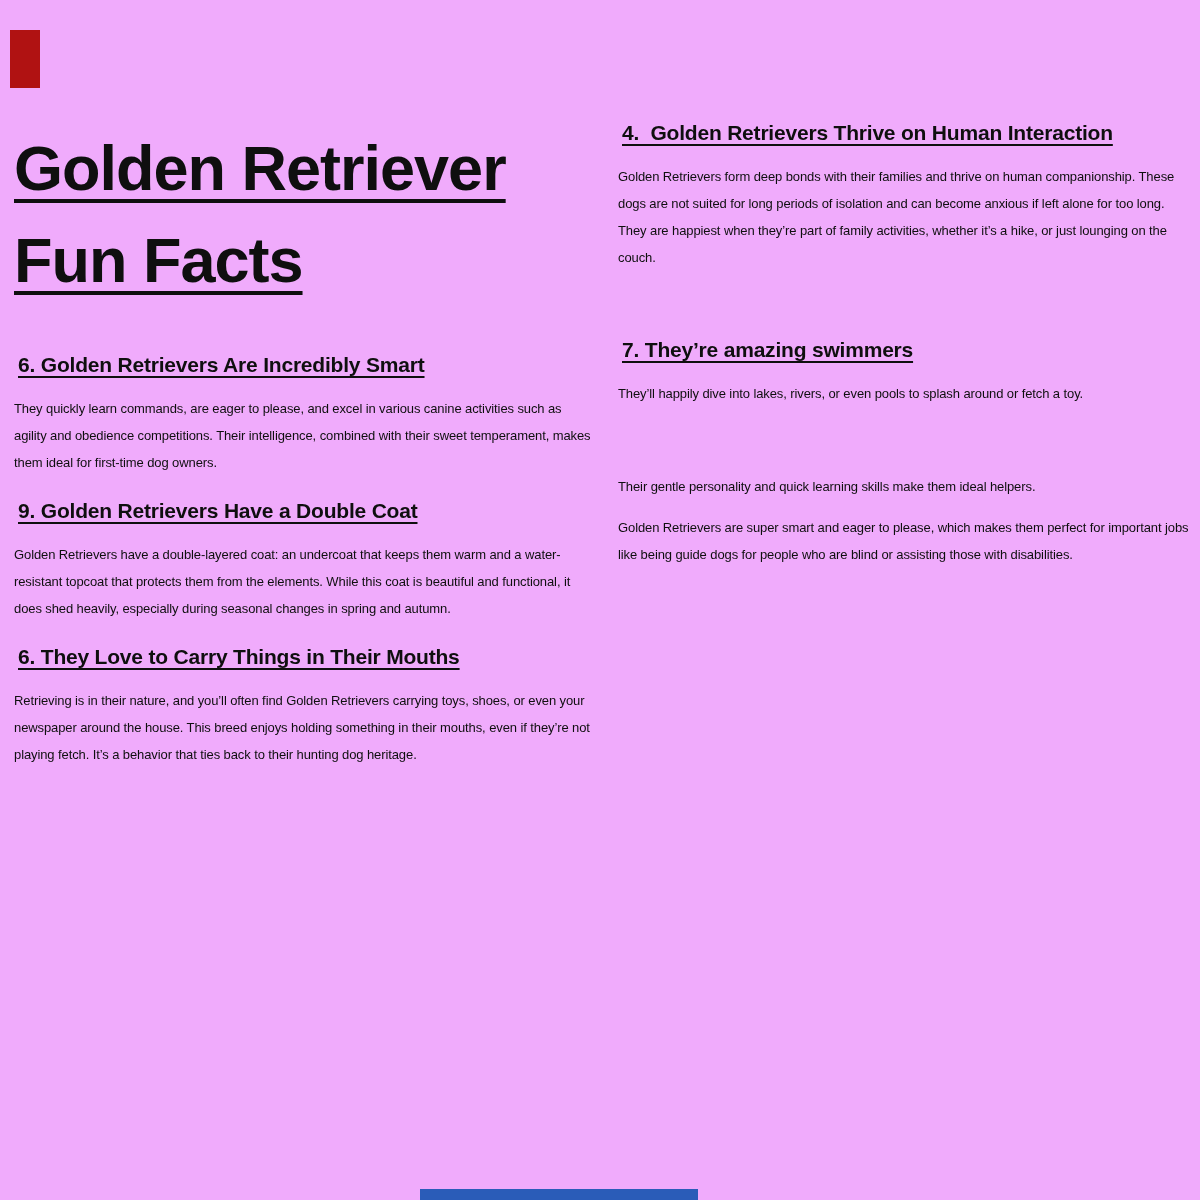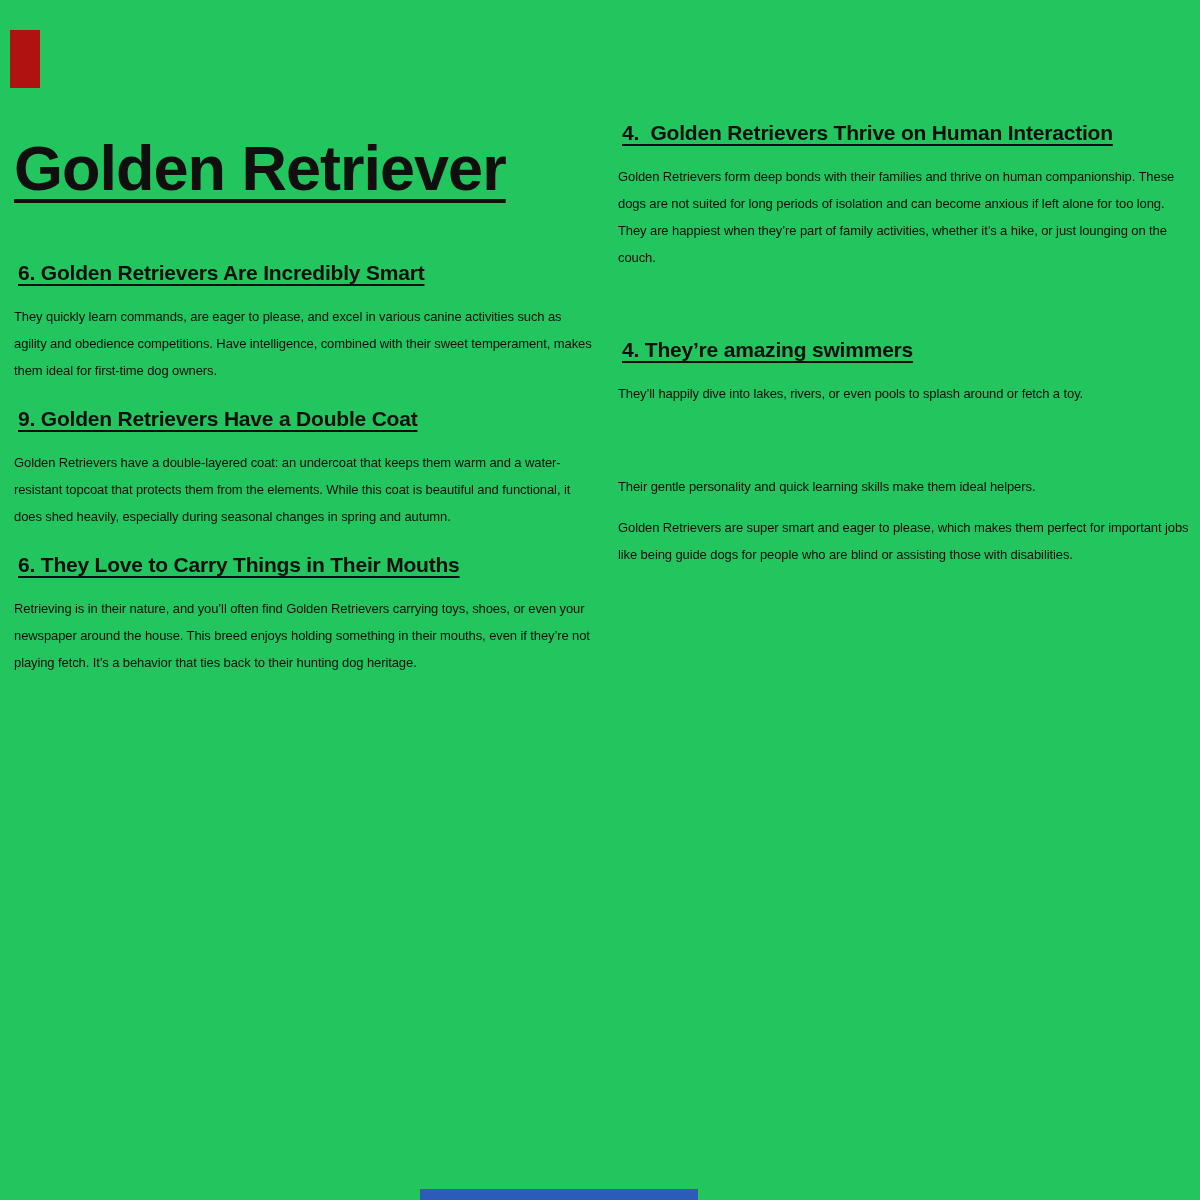--- a/index.html
+++ b/index.html
@@ -63,52 +63,53 @@
   }
   .blue-bar {
     position: absolute;
     left: 420px; top: 1189px;
     width: 278px; height: 11px;
   }
 </style>
 </head>
 <body>
 
-<div class="page" style="color: rgb(15, 15, 15); background: #22c55e;">
+<div class="page" style="color: rgb(15, 15, 15); background: #f0abfc;">
 
   <div class="red-marker" style="background: rgb(176, 18, 18);"></div>
 
   <div class="col col-left">
     <h1 class="doc-title">
       <span class="title-line">Golden Retriever</span>
+      <span class="title-line">Fun Facts</span>
     </h1>
     <div class="sections" id="left-sections">
         <section class="doc-section">
           <h2 class="section-heading">6. Golden Retrievers Are Incredibly Smart</h2>
-          <p class="section-paragraph">They quickly learn commands, are eager to please, and excel in various canine activities such as agility and obedience competitions. Have intelligence, combined with their sweet temperament, makes them ideal for first-time dog owners.</p>
+          <p class="section-paragraph">They quickly learn commands, are eager to please, and excel in various canine activities such as agility and obedience competitions. Their intelligence, combined with their sweet temperament, makes them ideal for first-time dog owners.</p>
         </section>
         <section class="doc-section">
           <h2 class="section-heading">9. Golden Retrievers Have a Double Coat</h2>
           <p class="section-paragraph">Golden Retrievers have a double-layered coat: an undercoat that keeps them warm and a water-resistant topcoat that protects them from the elements. While this coat is beautiful and functional, it does shed heavily, especially during seasonal changes in spring and autumn.</p>
         </section>
         <section class="doc-section">
           <h2 class="section-heading">6. They Love to Carry Things in Their Mouths</h2>
           <p class="section-paragraph">Retrieving is in their nature, and you’ll often find Golden Retrievers carrying toys, shoes, or even your newspaper around the house. This breed enjoys holding something in their mouths, even if they’re not playing fetch. It’s a behavior that ties back to their hunting dog heritage.</p>
         </section>
       </div>
   </div>
 
   <div class="col col-right">
     <div class="sections" id="right-sections">
         <section class="doc-section">
           <h2 class="section-heading">4.  Golden Retrievers Thrive on Human Interaction</h2>
           <p class="section-paragraph">Golden Retrievers form deep bonds with their families and thrive on human companionship. These dogs are not suited for long periods of isolation and can become anxious if left alone for too long. They are happiest when they’re part of family activities, whether it’s a hike, or just lounging on the couch.</p>
         </section>
         <section class="doc-section">
-          <h2 class="section-heading">4. They’re amazing swimmers</h2>
+          <h2 class="section-heading">7. They’re amazing swimmers</h2>
           <p class="section-paragraph">They’ll happily dive into lakes, rivers, or even pools to splash around or fetch a toy.</p>
         </section>
         <section class="doc-section">
           <p class="section-paragraph">Their gentle personality and quick learning skills make them ideal helpers.</p>
           <p class="section-paragraph">Golden Retrievers are super smart and eager to please, which makes them perfect for important jobs like being guide dogs for people who are blind or assisting those with disabilities.</p>
         </section>
       </div>
   </div>
 
   <div class="blue-bar" style="background: rgb(42, 92, 184);"></div>

